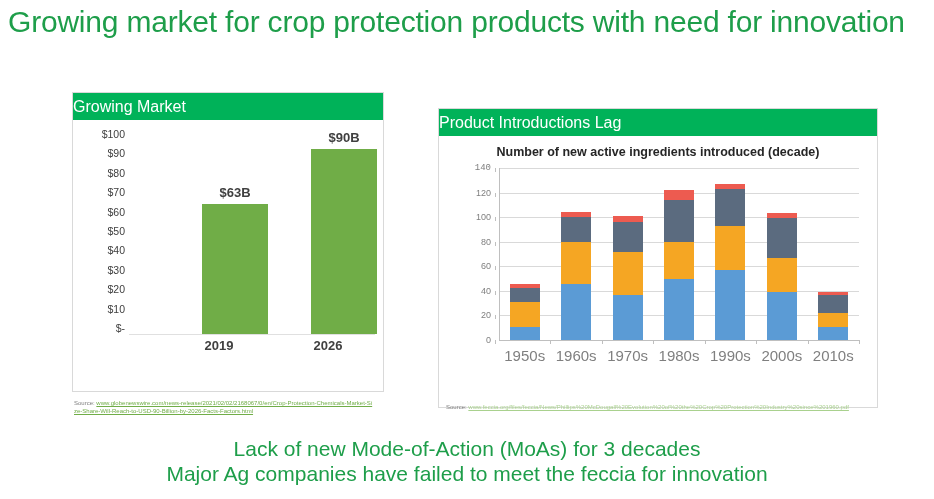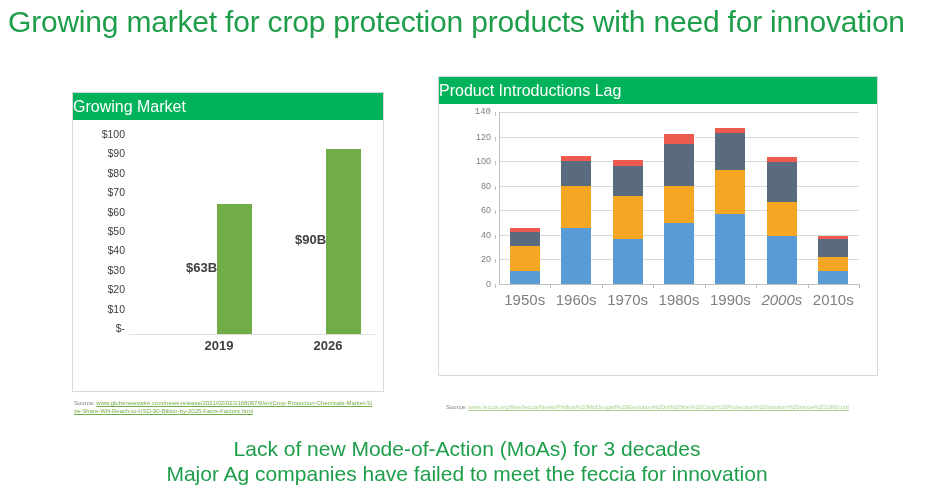--- a/index.html
+++ b/index.html
@@ -27,21 +27,21 @@
   }
   .panel-header{
     background:#00B259;
     color:#ffffff;
     text-align:left;
     font-size:16px;
     line-height:27px;
     height:27px;
   }
   #panel-left{left:72px;top:92px;width:312px;height:300px;}
-  #panel-right{left:438px;top:76px;width:440px;height:300px;}
+  #panel-right{left:438px;top:108px;width:440px;height:300px;}
 
   .chart-subtitle{
     text-align:center;
     font-size:12.5px;
     color:#262626;
     line-height:15px;
     font-weight:600;
   }
 
   
@@ -50,21 +50,21 @@
     position:absolute;left:4px;top:8px;width:48px;height:206px;
     display:flex;flex-direction:column;justify-content:space-between;
     align-items:flex-end;
     font-size:10.5px;color:#404040;
   }
   .left-baseline{
     position:absolute;left:56px;top:214px;width:246px;height:1px;background:#E0E0E0;
   }
   .bar-col{
     position:absolute;bottom:19px;width:66px;
-    display:flex;flex-direction:row;align-items:center;justify-content:flex-end;
+    display:flex;flex-direction:column;align-items:center;justify-content:flex-end;margin-left:16px;
   }
   .bar-value{
     font-size:13px;font-weight:bold;color:#404040;margin-bottom:4px;
   }
   .bar-rect{width:66px;background:#70AD47;}
   .bar-xlabel{
     position:absolute;bottom:0px;width:66px;text-align:center;
     font-size:13px;font-weight:bold;color:#404040;
   }
 
@@ -149,20 +149,21 @@
   </div>
 </div>
 
 <div class="source" id="source-left">
   <span>Source: </span><a href="#">www.globenewswire.com/news-release/2021/02/02/2168067/0/en/Crop-Protection-Chemicals-Market-Size-Share-Will-Reach-to-USD-90-Billion-by-2026-Facts-Factors.html</a>
 </div>
 
 <div class="panel" id="panel-right">
   <div class="panel-header">Product Introductions Lag</div>
 
+  <div class="chart-subtitle" style="margin-top:9px;">Number of new active ingredients introduced (decade)</div>
 
   <div id="right-plot">
     <div id="right-yaxis">
         <div class="r-ylabel" style="top: 180px; left: 22px; width: 30px;">0</div>
         <div class="r-ylabel" style="top: 155.429px; left: 22px; width: 30px; text-align: right;">20</div>
         <div class="r-ylabel" style="top: 130.857px; left: 22px; width: 30px;">40</div>
         <div class="r-ylabel" style="top: 106.286px; left: 22px; width: 30px;">60</div>
         <div class="r-ylabel" style="top: 81.7143px; left: 22px; width: 30px;">80</div>
         <div class="r-ylabel" style="top: 57.1429px; left: 22px; width: 30px;">100</div>
         <div class="r-ylabel" style="top: 32.5714px; left: 22px; width: 30px;">120</div>
@@ -235,21 +236,21 @@
         <div class="r-xlabel" style="left: 59.7143px; top: 187px;">1950s</div>
         <div class="r-tick" style="left: 111.429px; top: 180px;"></div>
         <div class="r-xlabel" style="left: 111.143px; top: 187px;">1960s</div>
         <div class="r-tick" style="left: 162.857px; top: 180px;"></div>
         <div class="r-xlabel" style="left: 162.571px; top: 187px;">1970s</div>
         <div class="r-tick" style="left: 214.286px; top: 180px;"></div>
         <div class="r-xlabel" style="left: 214px; top: 187px;">1980s</div>
         <div class="r-tick" style="left: 265.714px; top: 180px;"></div>
         <div class="r-xlabel" style="left: 265.429px; top: 187px;">1990s</div>
         <div class="r-tick" style="left: 317.143px; top: 180px;"></div>
-        <div class="r-xlabel" style="left: 316.857px; top: 187px; font-style: italic;">2000s</div>
+        <div class="r-xlabel" style="left: 316.857px; top: 187px;">2000s</div>
         <div class="r-tick" style="left: 368.571px; top: 180px;"></div>
         <div class="r-xlabel" style="left: 368.286px; top: 187px;">2010s</div>
         <div class="r-tick" style="left: 420px; top: 180px;"></div>
         <div class="r-gridline" style="top: 180px; left: 60px; width: 360px; background: rgb(191, 191, 191);"></div>
       </div>
   </div>
 
 </div>
 
 <div class="source" id="source-right">

